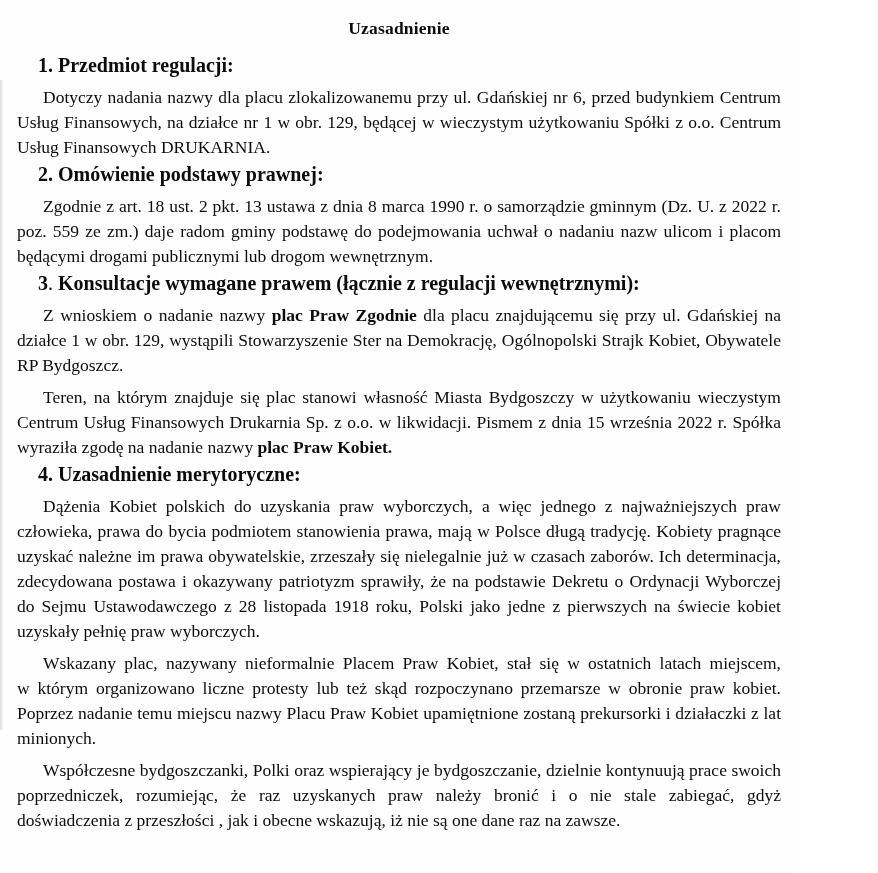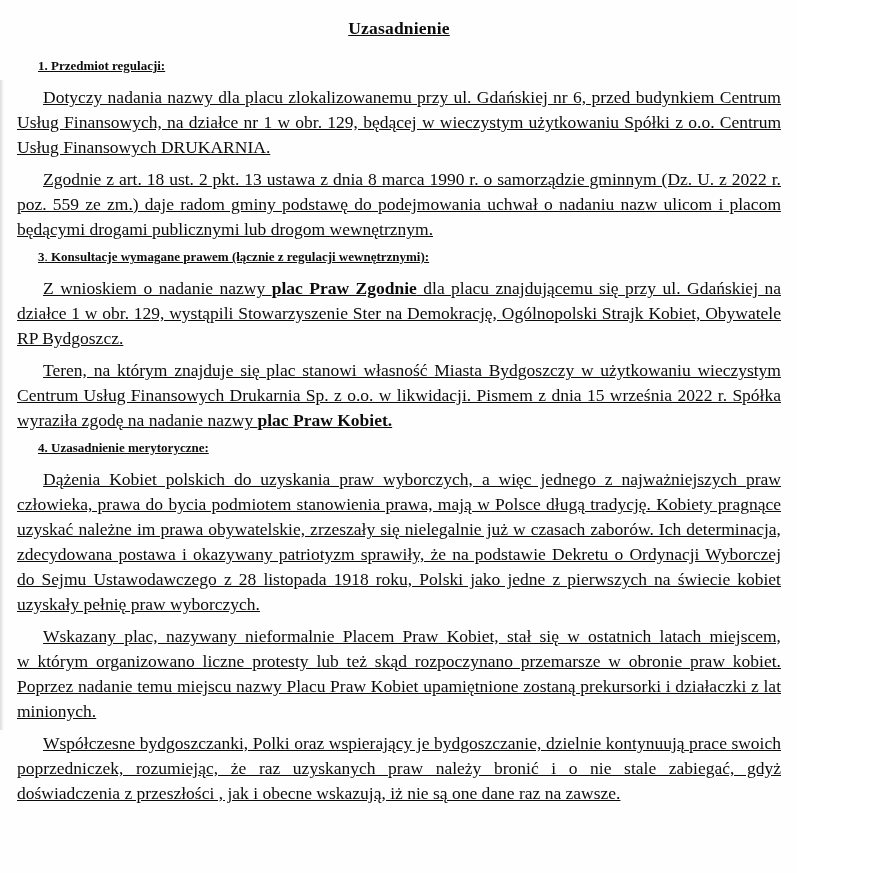--- a/index.html
+++ b/index.html
@@ -12,41 +12,40 @@
     width: 796px;
     height: 873px;
     box-sizing: border-box;
     padding: 16px 15px 0 17px;
     background: #fefefe;
     overflow: hidden;
     font-family: "Liberation Serif", "DejaVu Serif", serif;
     font-size: 17.5px;
     line-height: 25px;
     color: #0c0c0c;
-    text-decoration: underline;
   }
   .edge-shadow {
     position: absolute;
     left: 0;
     top: 80px;
     width: 4px;
     height: 650px;
     background: linear-gradient(to right, rgba(0,0,0,0.13), rgba(0,0,0,0.0));
     pointer-events: none;
   }
   h1.title {
     font-size: 17.5px;
     line-height: 25px;
     font-weight: bold;
     text-align: center;
     margin: 0 0 12px 0;
     letter-spacing: 0.2px;
   }
   h2.heading {
-    font-size: 13px;
+    font-size: 20px;
     line-height: 25px;
     font-weight: bold;
     margin: 2px 0 3px 0;
     padding-left: 21px;
   }
   .hsep {
     font-weight: normal;
   }
   p.para {
     margin: 7px 0 2px 0;
@@ -61,20 +60,21 @@
 <body>
 
 <div class="page">
   <div class="edge-shadow"></div>
 
   <h1 class="title">Uzasadnienie</h1>
 
   <h2 class="heading">1. Przedmiot regulacji:</h2>
   <p class="para">Dotyczy nadania nazwy dla placu zlokalizowanemu przy ul. Gdańskiej nr 6, przed budynkiem Centrum Usług Finansowych, na działce nr 1 w obr. 129, będącej w wieczystym użytkowaniu Spółki z o.o. Centrum Usług Finansowych DRUKARNIA.</p>
 
+  <h2 class="heading">2. Omówienie podstawy prawnej:</h2>
   <p class="para">Zgodnie z art. 18 ust. 2 pkt. 13 ustawa z dnia 8 marca 1990 r. o samorządzie gminnym (Dz. U. z&nbsp;2022 r. poz. 559 ze&nbsp;zm.) daje radom gminy podstawę do podejmowania uchwał o nadaniu nazw ulicom i placom będącymi drogami publicznymi lub drogom wewnętrznym.</p>
 
   <h2 class="heading"><span>3</span><span class="hsep">. </span><span>Konsultacje wymagane prawem (łącznie z regulacji wewnętrznymi):</span></h2>
 
   <p class="para"><span>Z wnioskiem o&nbsp;nadanie nazwy </span><b class="brun">plac Praw Zgodnie</b><span> dla placu znajdującemu się przy ul. Gdańskiej na działce 1 w obr. 129, wystąpili Stowarzyszenie Ster na Demokrację, Ogólnopolski Strajk Kobiet, Obywatele RP Bydgoszcz.</span></p>
 
   <p class="para"><span>Teren, na którym znajduje się plac stanowi własność Miasta Bydgoszczy w&nbsp;użytkowaniu wieczystym Centrum Usług Finansowych Drukarnia Sp. z&nbsp;o.o. w likwidacji. Pismem z dnia 15 września 2022 r. Spółka wyraziła zgodę na nadanie nazwy </span><b class="brun">plac Praw Kobiet.</b><span></span></p>
 
   <h2 class="heading">4. Uzasadnienie merytoryczne:</h2>
   <p class="para">Dążenia Kobiet polskich do uzyskania praw wyborczych, a&nbsp;więc jednego z&nbsp;najważniejszych praw człowieka, prawa do bycia podmiotem stanowienia prawa, mają w Polsce długą tradycję. Kobiety pragnące uzyskać należne im prawa obywatelskie, zrzeszały się nielegalnie już w czasach zaborów. Ich determinacja, zdecydowana postawa i okazywany patriotyzm sprawiły, że na podstawie Dekretu o&nbsp;Ordynacji Wyborczej do Sejmu Ustawodawczego z&nbsp;28 listopada 1918&nbsp;roku, Polski jako jedne z&nbsp;pierwszych na świecie kobiet uzyskały pełnię praw wyborczych.</p>

